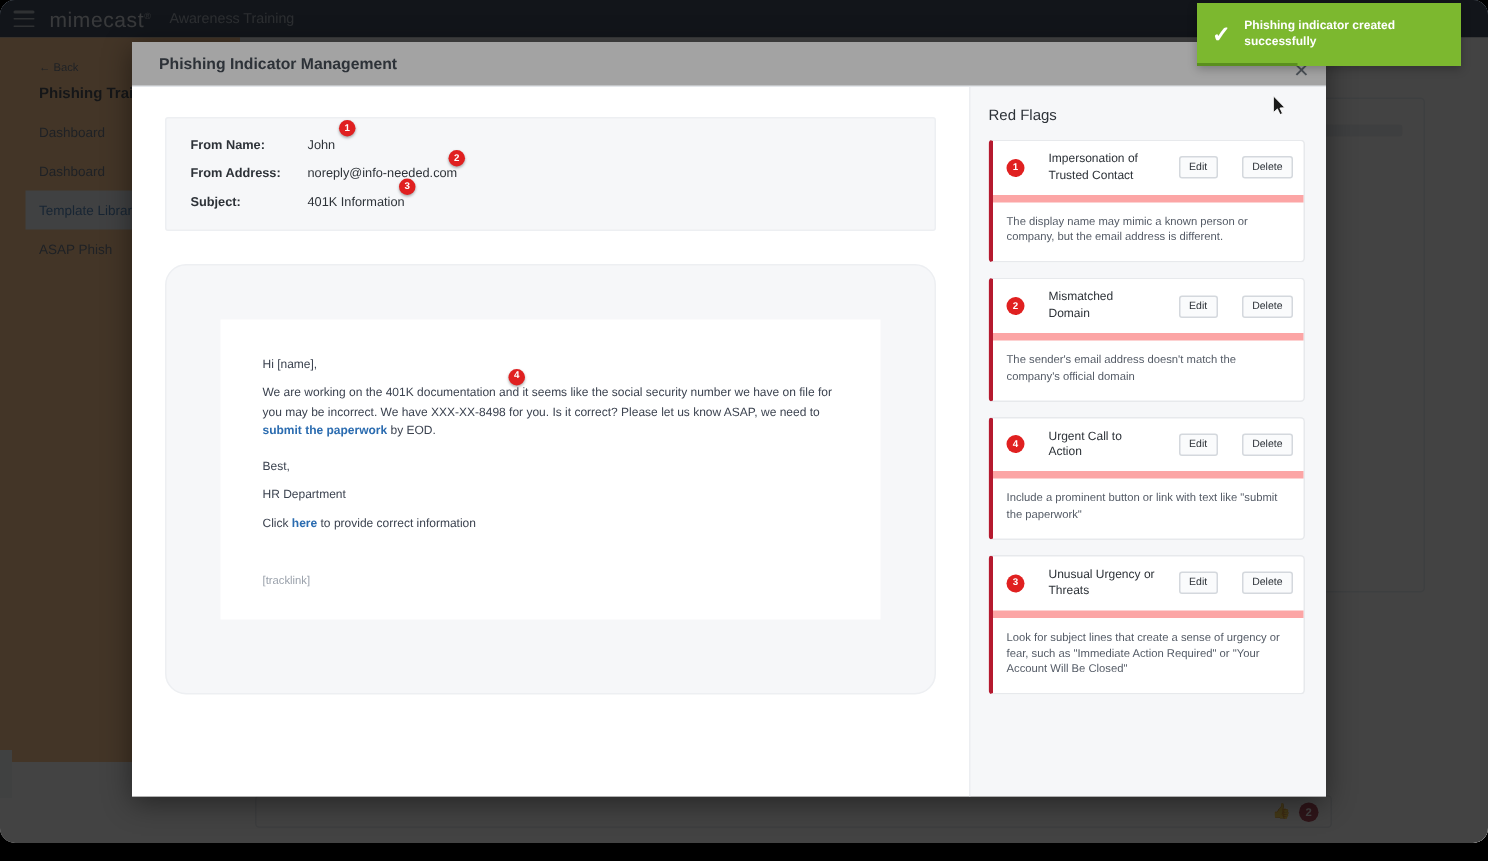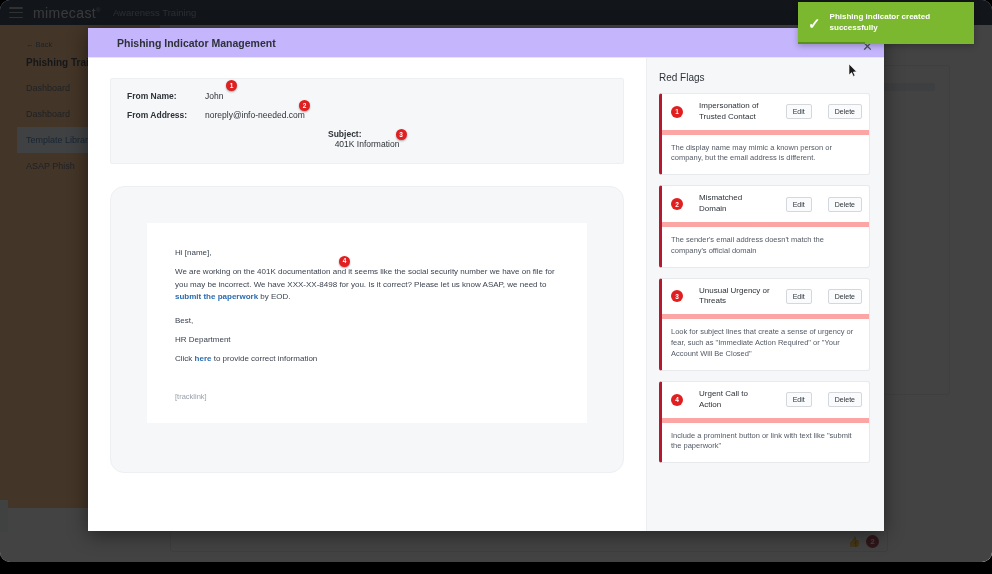--- a/index.html
+++ b/index.html
@@ -105,24 +105,24 @@
   
   #modal {
     position: absolute; left: 88px; top: 28px;
     width: 796px; height: 503px;
     background: #ffffff;
     box-shadow: 0 4px 18px rgba(0,0,0,0.45);
     display: flex; flex-direction: column;
   }
   #modal-header {
     height: 30px; flex: 0 0 30px;
-    background: #c4b5fd;
+    background: #a3a3a3;
     border-bottom: 1px solid #e4e7eb;
     display: flex; align-items: center;
-    padding: 0 29px; position: relative;
+    padding: 0 18px; position: relative;
   }
   #modal-title { font-size: 10.5px; font-weight: bold; color: #2d3238; }
   #modal-close-icon {
     position: absolute; right: 11px; top: 12px;
     font-size: 13px; color: #4a5056; line-height: 1;
     cursor: pointer;
   }
   #modal-body { flex: 1; display: flex; overflow: hidden; }
 
   
@@ -130,21 +130,21 @@
     width: 558px; background: #ffffff;
     padding: 20px 22px 0 22px;
   }
   #email-meta {
     background: #f6f7f9; border: 1px solid #edeff2;
     border-radius: 2px;
     padding: 12px 16px 14px 16px;
     position: relative;
   }
   .meta-row { display: flex; align-items: center; margin-bottom: 9px; position: relative; }
-  .meta-row:last-child { margin-bottom: 0; flex-direction: column; }
+  .meta-row:last-child { margin-bottom: 0; }
   .meta-label { width: 78px; font-size: 8.5px; font-weight: bold; color: #2d3238; }
   .meta-value { font-size: 8.5px; color: #2d3238; position: relative; }
 
   .marker {
     position: absolute;
     width: 11px; height: 11px; border-radius: 50%;
     background: #e02020; color: #fff;
     font-size: 6.5px; font-weight: bold;
     display: flex; align-items: center; justify-content: center;
     box-shadow: 0 1px 2px rgba(0,0,0,0.35);
@@ -336,37 +336,37 @@
             <span class="flag-num">2</span>
             <span class="flag-name">Mismatched Domain</span>
             <button class="flag-btn">Edit</button>
             <button class="flag-btn">Delete</button>
           </div>
           <div class="flag-desc">The sender's email address doesn't match the company's official domain</div>
         </div>
 
         <div class="flag-card">
           <div class="flag-head">
+            <span class="flag-num">4</span>
+            <span class="flag-name">Urgent Call to Action</span>
+            <button class="flag-btn">Edit</button>
+            <button class="flag-btn">Delete</button>
+          </div>
+          <div class="flag-desc">Include a prominent button or link with text like "submit the paperwork"</div>
+        </div>
+
+        <div class="flag-card">
+          <div class="flag-head">
             <span class="flag-num">3</span>
             <span class="flag-name">Unusual Urgency or Threats</span>
             <button class="flag-btn">Edit</button>
             <button class="flag-btn">Delete</button>
           </div>
           <div class="flag-desc">Look for subject lines that create a sense of urgency or fear, such as "Immediate Action Required" or "Your Account Will Be Closed"</div>
         </div>
-
-        <div class="flag-card">
-          <div class="flag-head">
-            <span class="flag-num">4</span>
-            <span class="flag-name">Urgent Call to Action</span>
-            <button class="flag-btn">Edit</button>
-            <button class="flag-btn">Delete</button>
-          </div>
-          <div class="flag-desc">Include a prominent button or link with text like "submit the paperwork"</div>
-        </div>
       </div>
 
     </div>
   </div>
 
   <svg id="mouse-cursor" viewBox="0 0 9 13">
     <polygon points="0,0 0,11 2.6,8.6 4.4,12.4 6,11.6 4.3,8 7.6,7.8" fill="#1a1a1a" stroke="#ffffff" stroke-width="0.6"></polygon>
   </svg>
 
   <div id="toast">

